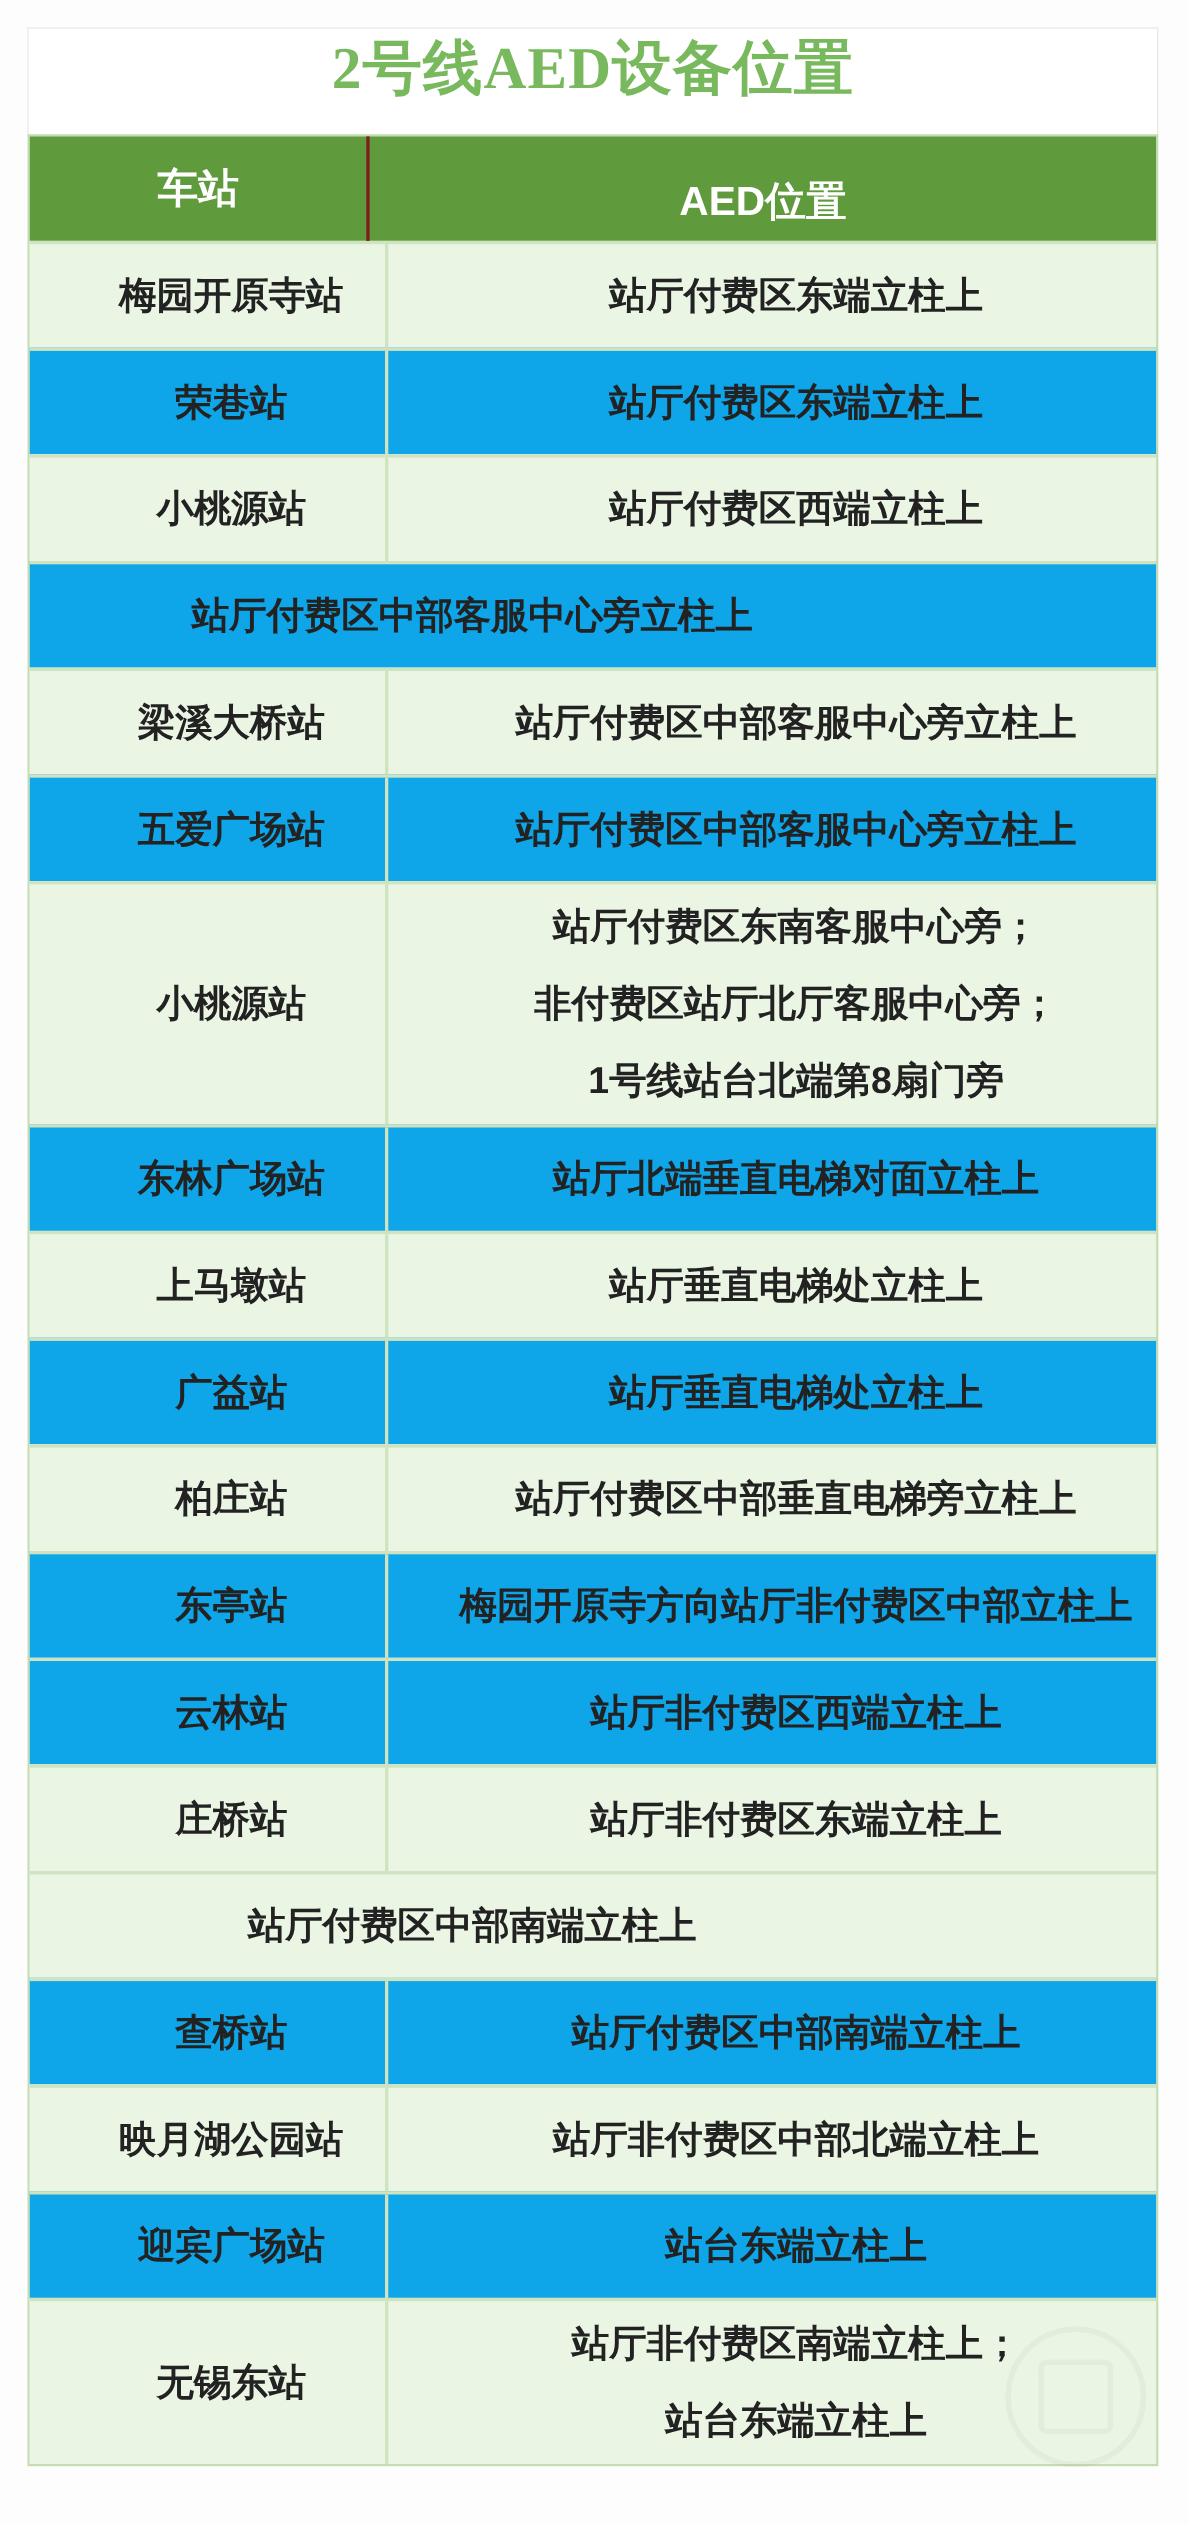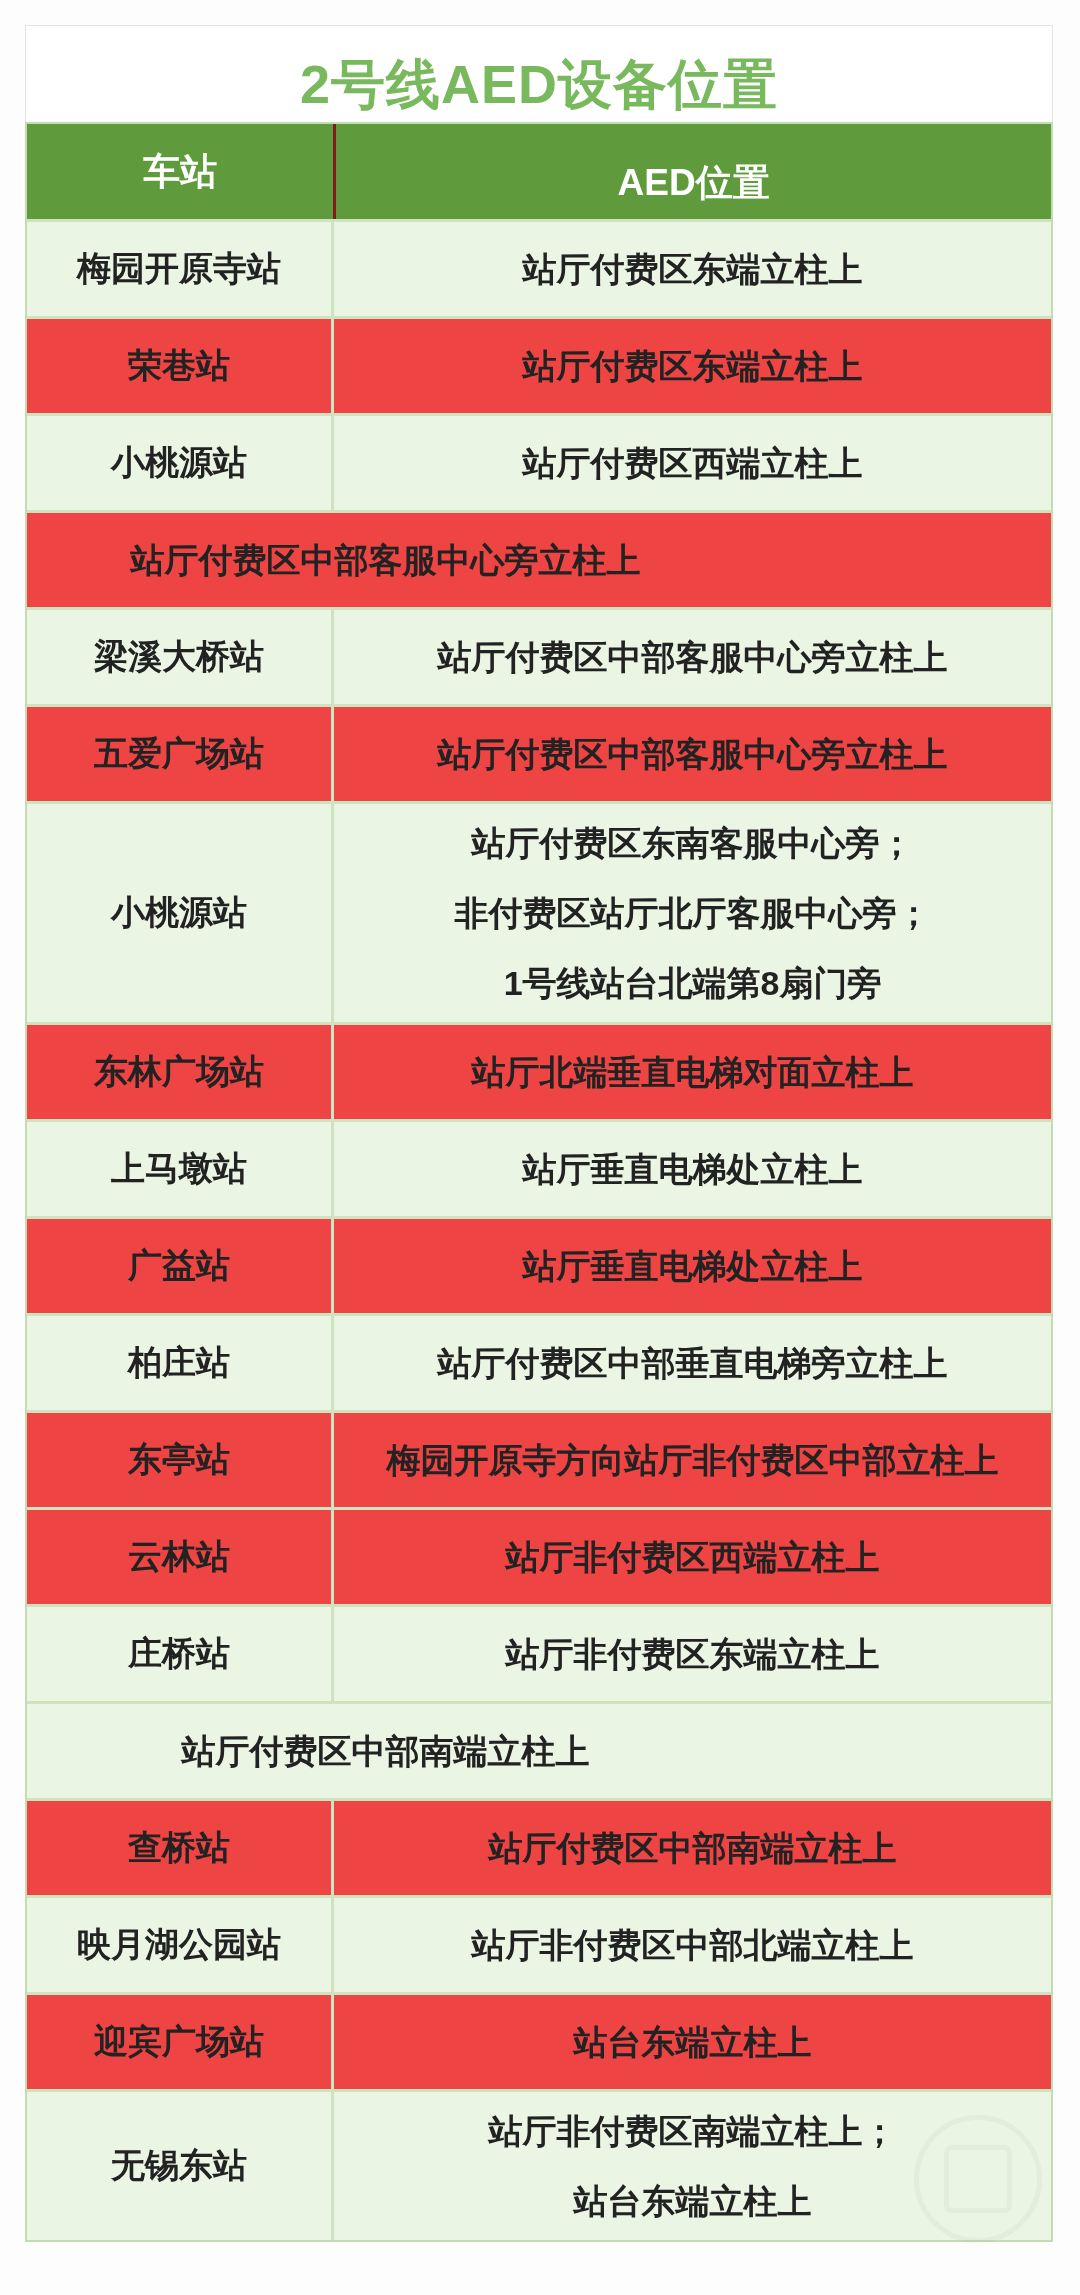--- a/index.html
+++ b/index.html
@@ -20,22 +20,23 @@
     left: 25px;
     top: 25px;
     width: 1028px;
   }
   .title-bar {
     background: #ffffff;
     border: 1px solid #e4e4e4;
     border-bottom: none;
     height: 96px;
     display: flex;
-    align-items: flex-end;
-    justify-content: center;
+    align-items: flex-start;
+    justify-content: center;
+    font-family: Liberation Serif, serif;
   }
   .title-text {
     color: #79b95e;
     font-size: 54px;
     font-weight: 700;
     letter-spacing: 1px;
   }
   .aed-table {
     border: 2px solid #c3dcb2;
     background: #ffffff;
@@ -56,32 +57,33 @@
   }
   .header-cell.col-station { width: 30%; border-right: 3px solid #7f1d1d; }
   .header-cell.col-location { width: 70%; margin-top: 22px; }
   .row {
     display: flex;
     align-items: stretch;
     border-top: 3px solid #cfe3c0;
     min-height: 94px;
   }
   .row-green { background: #eaf5e4; }
-  .row-white { background: #ef4444; }
+  .row-white { background: #0ea5e9; }
   .cell {
     display: flex;
     flex-direction: column;
     align-items: center;
     justify-content: center;
     color: #222222;
     font-size: 34px;
     font-weight: 600;
     text-align: center;
     padding: 4px 8px;
     box-sizing: border-box;
+    margin-left: 44px;
   }
   .cell .line { line-height: 70px; }
   .col-station { width: 30%; border-right: 3px solid #cfe3c0; }
   .col-location { width: 70%; }
   .watermark {
     position: absolute;
     right: 38px;
     bottom: 52px;
     width: 118px;
     height: 118px;

